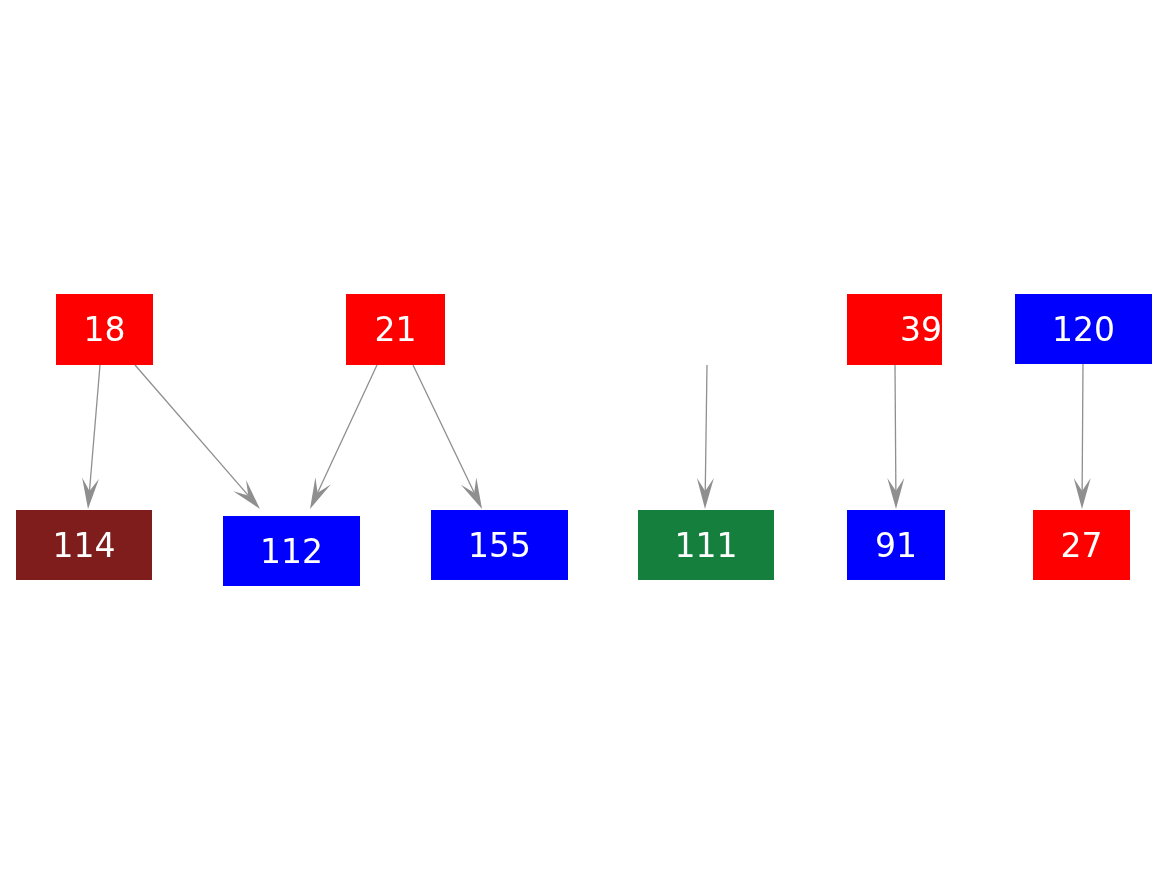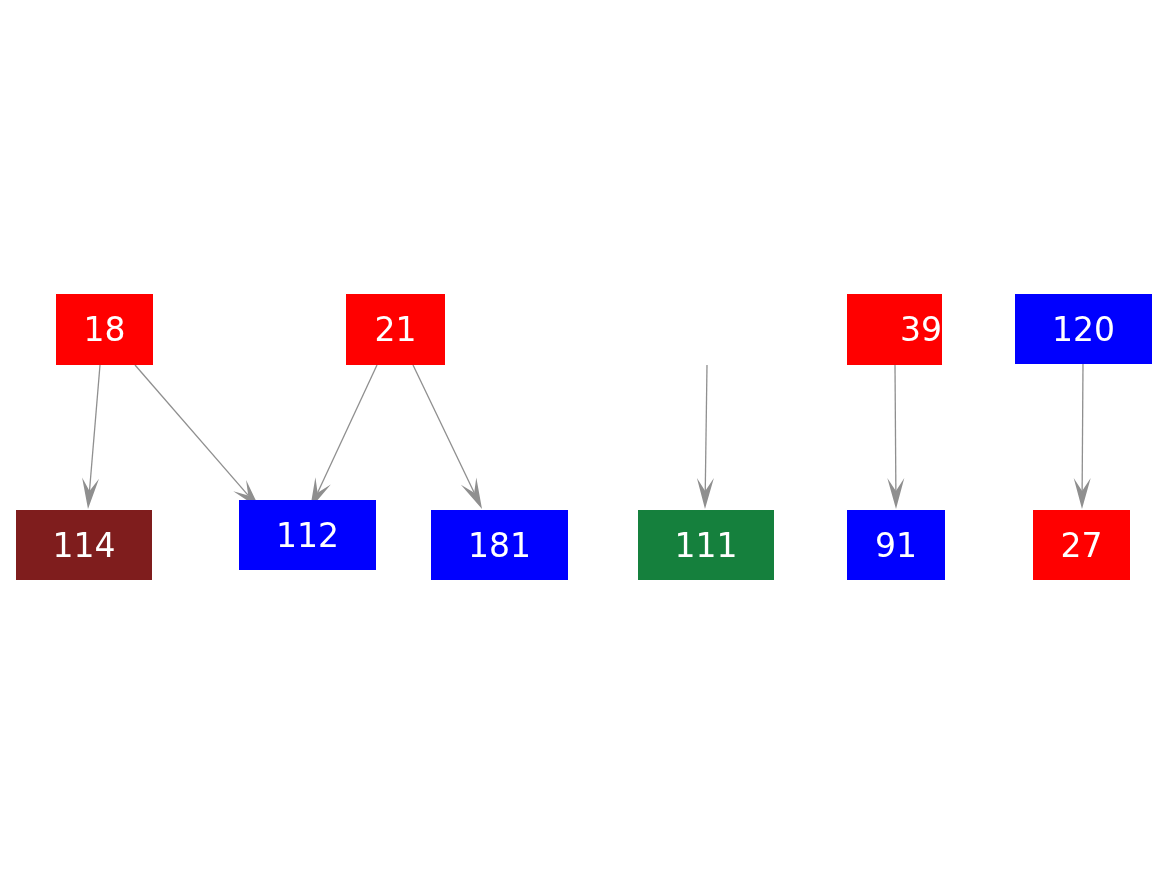--- a/index.html
+++ b/index.html
@@ -84,25 +84,25 @@
       </div>
       <div class="graph-node" style="left: 847px; top: 294px; width: 95px; height: 71px; background: rgb(255, 0, 0); color: rgb(255, 255, 255); justify-content: flex-end;">
         <span>39</span>
       </div>
       <div class="graph-node" style="left: 1015px; top: 294px; width: 137px; height: 70px; background: rgb(0, 0, 255); color: rgb(255, 255, 255);">
         <span>120</span>
       </div>
       <div class="graph-node" style="left: 16px; top: 510px; width: 136px; height: 70px; background: #7f1d1d; color: rgb(255, 255, 255);">
         <span>114</span>
       </div>
-      <div class="graph-node" style="left: 223px; top: 500px; width: 137px; height: 70px; background: rgb(0, 0, 255); color: rgb(255, 255, 255); margin-left: 16px;">
+      <div class="graph-node" style="left: 223px; top: 516px; width: 137px; height: 70px; background: rgb(0, 0, 255); color: rgb(255, 255, 255);">
         <span>112</span>
       </div>
       <div class="graph-node" style="left: 431px; top: 510px; width: 137px; height: 70px; background: rgb(0, 0, 255); color: rgb(255, 255, 255);">
-        <span>181</span>
+        <span>155</span>
       </div>
       <div class="graph-node" style="left: 638px; top: 510px; width: 136px; height: 70px; background: #15803d; color: rgb(255, 255, 255);">
         <span>111</span>
       </div>
       <div class="graph-node" style="left: 847px; top: 510px; width: 98px; height: 70px; background: rgb(0, 0, 255); color: rgb(255, 255, 255);">
         <span>91</span>
       </div>
       <div class="graph-node" style="left: 1033px; top: 510px; width: 97px; height: 70px; background: rgb(255, 0, 0); color: rgb(255, 255, 255);">
         <span>27</span>
       </div>

